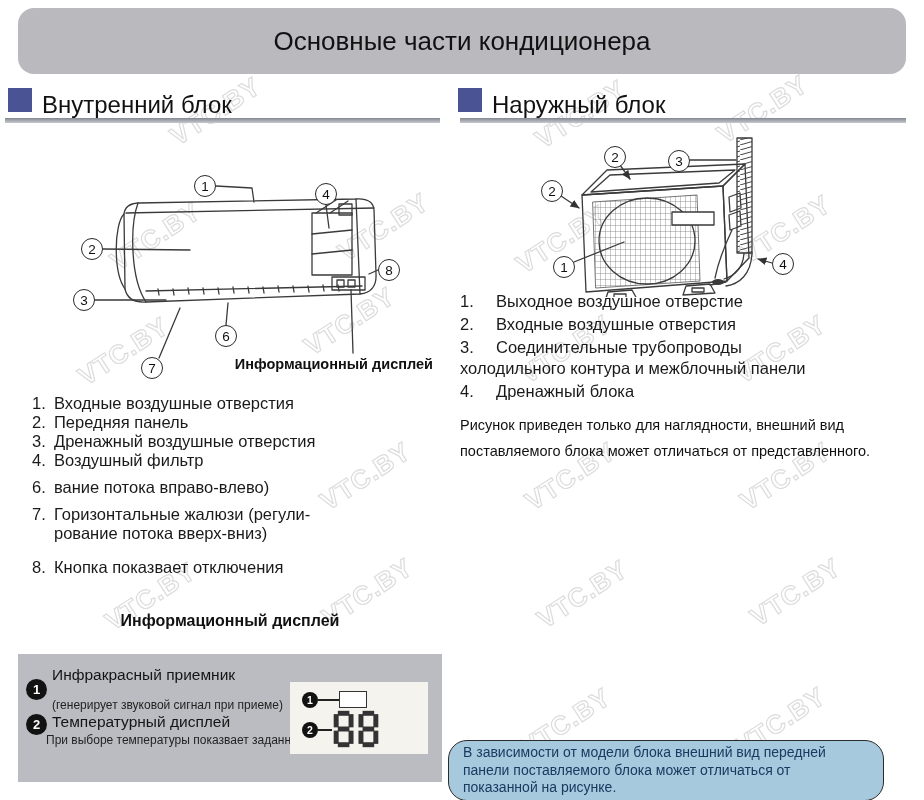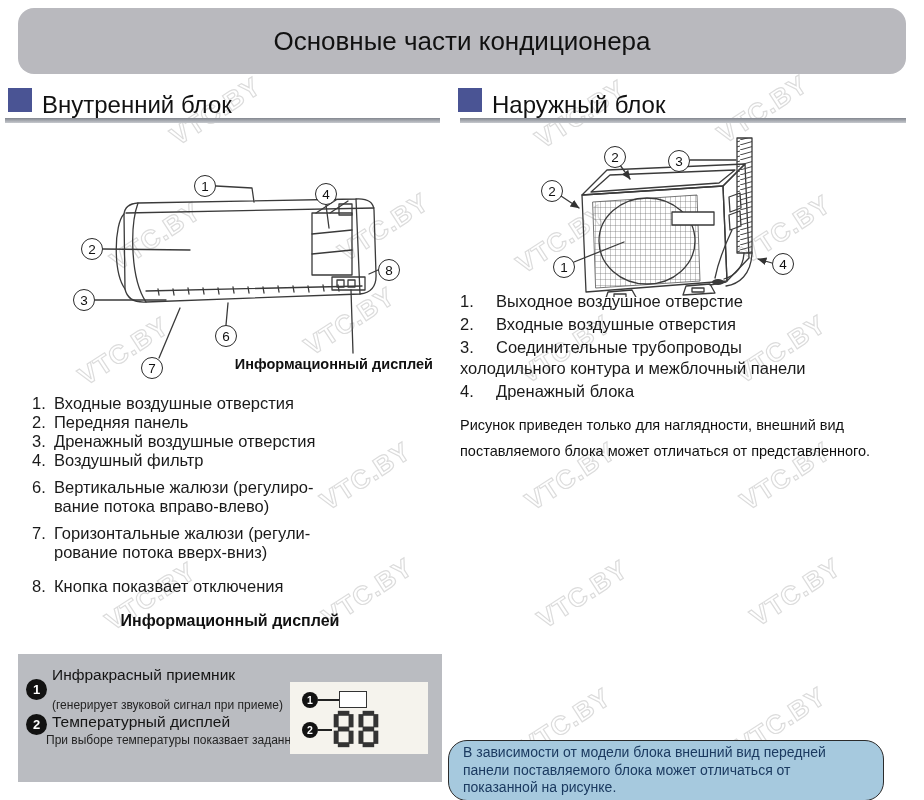--- a/index.html
+++ b/index.html
@@ -159,21 +159,20 @@
     <div class="ipart">
         <span class="num">4.</span>
         <span class="body">
           <span>Воздушный фильтр</span>
           <span></span>
         </span>
       </div>
     <div class="ipart gap-sm">
         <span class="num">6.</span>
         <span class="body">
-          <span>Вертикальные жалюзи (регулиро-</span>
           <span>вание потока вправо-влево)</span>
         </span>
       </div>
     <div class="ipart gap-sm">
         <span class="num">7.</span>
         <span class="body">
           <span>Горизонтальные жалюзи (регули-</span>
           <span>рование потока вверх-вниз)</span>
         </span>
       </div>

